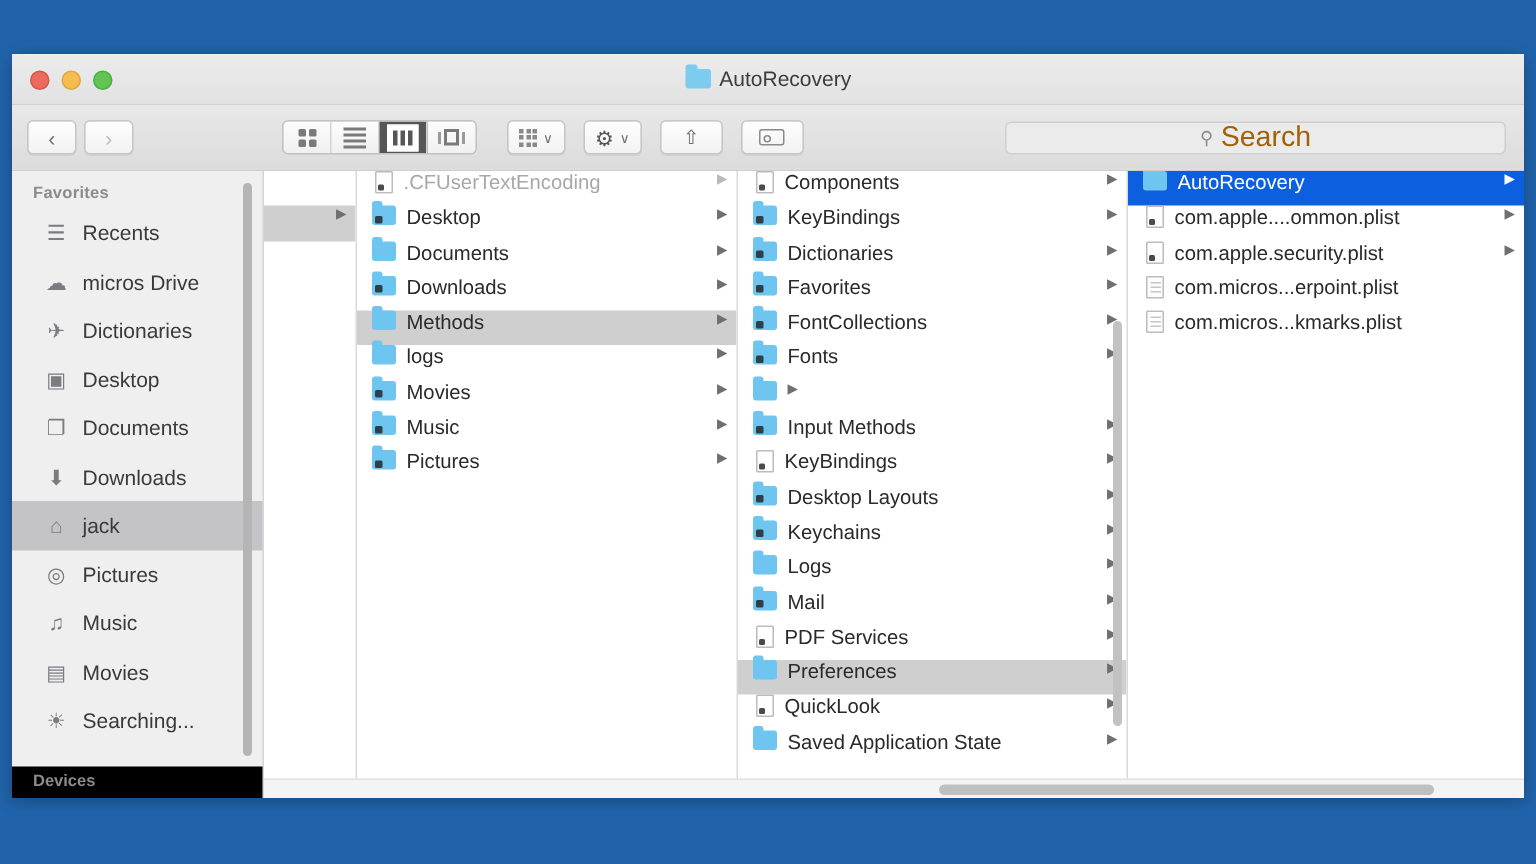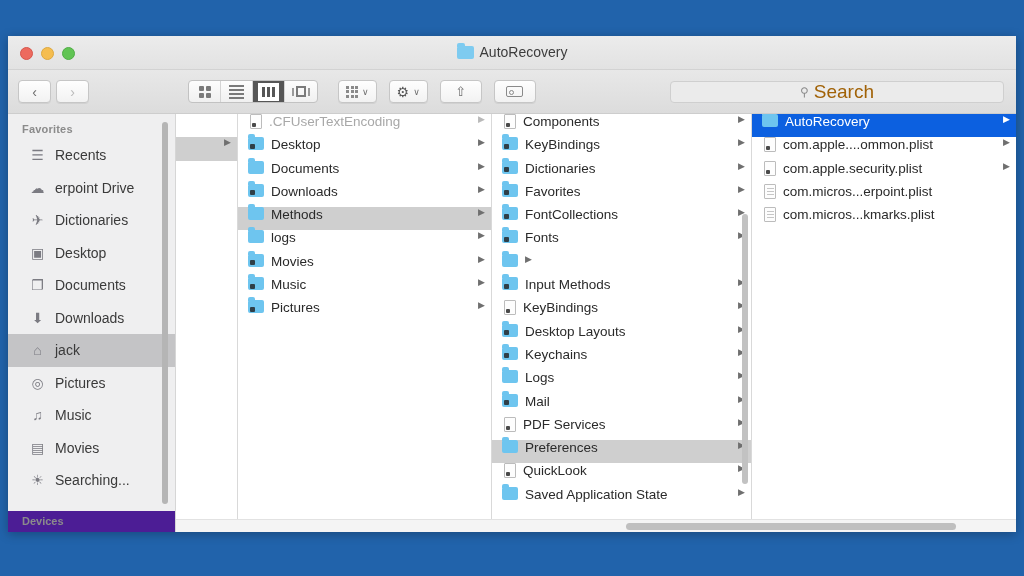--- a/index.html
+++ b/index.html
@@ -130,21 +130,21 @@
   }
   .sb-item.sel { background: #c4c4c6; }
   .sb-ico { width: 19px; font-size: 14px; color: #7b7b82; text-align: center; line-height: 1; }
   .sb-scroll {
     position: absolute; right: 7px; top: 8px; width: 6px; height: 382px;
     background: #b5b5b5; border-radius: 3px;
   }
   .devices-head {
     position: absolute; left: 0; bottom: 0; width: 100%;
     font-size: 11px; color: #8b8b8b; font-weight: bold;
-    padding: 4px 0 5px 14px; background: #4c1d95;
+    padding: 4px 0 5px 14px; background: #000000;
   }
 
   
   .cols { flex: 1; display: flex; position: relative; background: #fff; overflow: hidden; }
   .col {
     position: relative; border-right: 1px solid #d9d9d9;
     height: 100%; overflow: hidden; background: #fff;
   }
   .col-0 { width: 62px; flex: 0 0 62px; }
   .col-1 { width: 254px; flex: 0 0 254px; }
@@ -304,21 +304,21 @@
 
       <div class="sidebar">
         <div class="sb-head">Favorites</div>
         <div id="sb-list">
             <div class="sb-item">
               <span class="sb-ico">☰</span>
               <span>Recents</span>
             </div>
             <div class="sb-item">
               <span class="sb-ico">☁</span>
-              <span>erpoint Drive</span>
+              <span>micros Drive</span>
             </div>
             <div class="sb-item">
               <span class="sb-ico">✈</span>
               <span>Dictionaries</span>
             </div>
             <div class="sb-item">
               <span class="sb-ico">▣</span>
               <span>Desktop</span>
             </div>
             <div class="sb-item">

